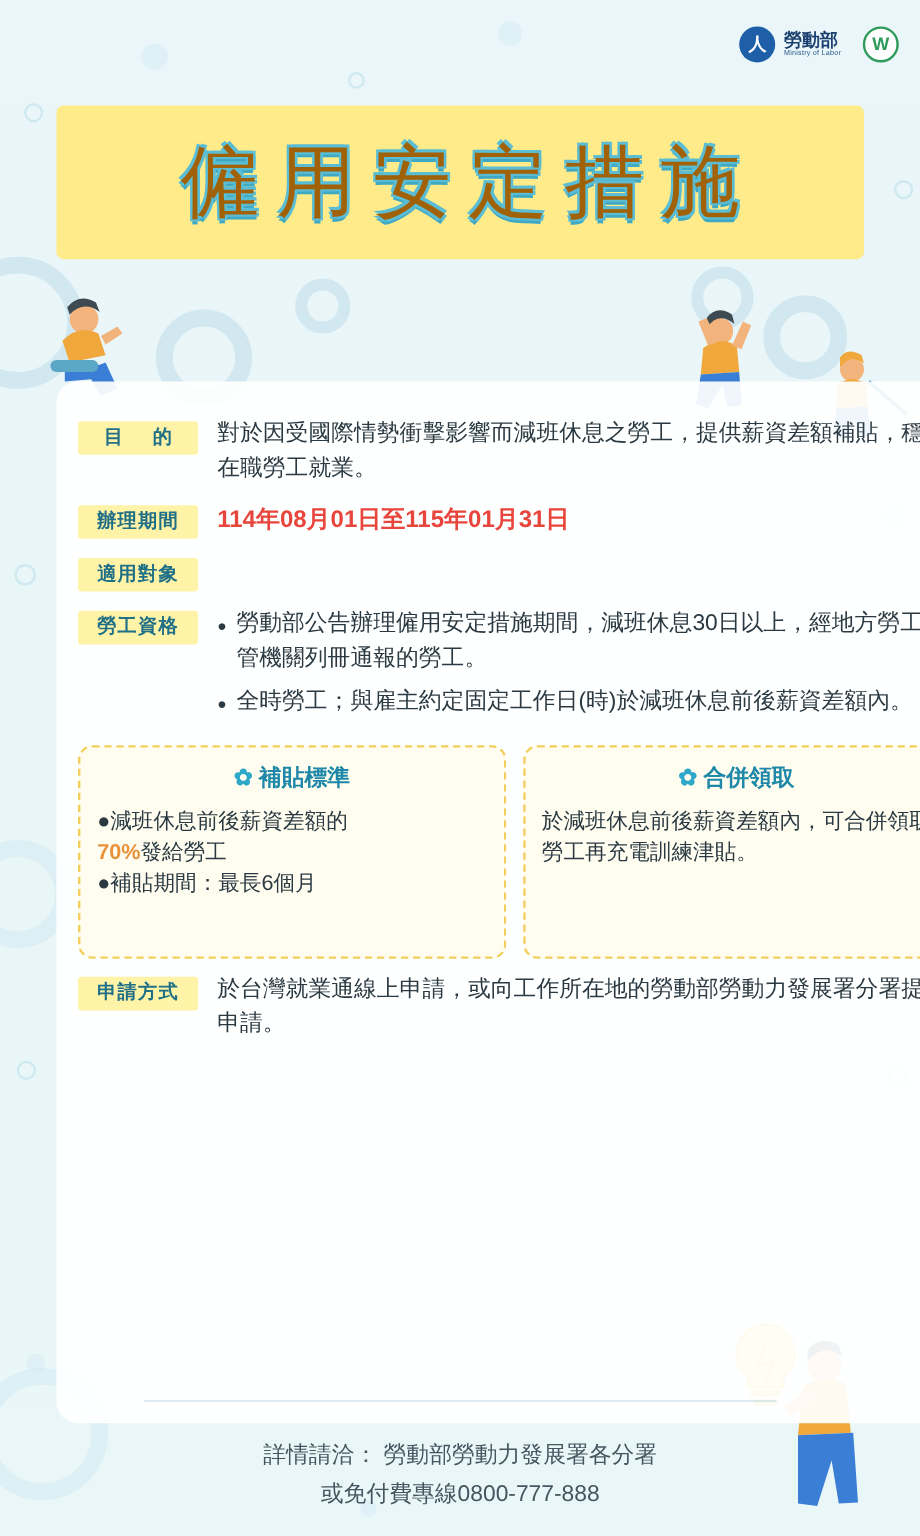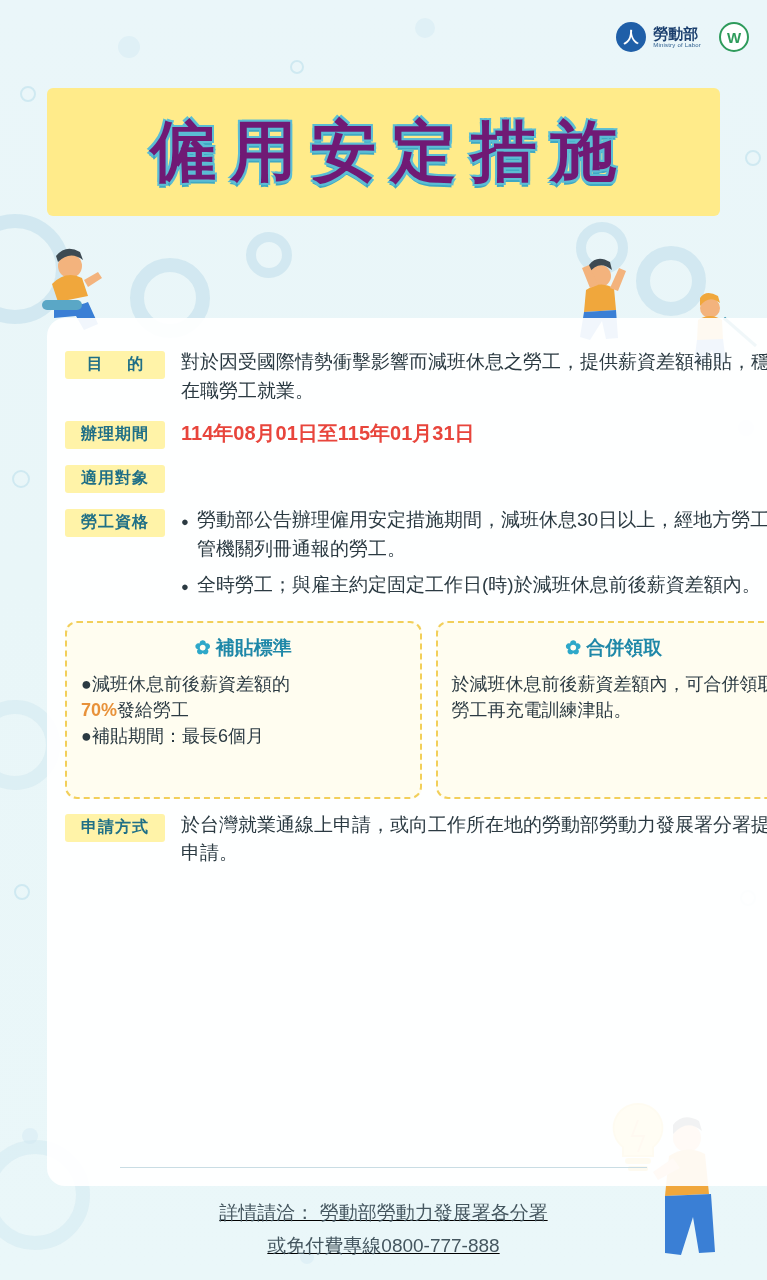--- a/index.html
+++ b/index.html
@@ -47,23 +47,23 @@
   
   .title-wrap {
     position: absolute; left: 47px; top: 88px; width: 673px; height: 128px;
     background: #ffeb8a;
     border-radius: 6px;
     display: flex; align-items: center; justify-content: center;
     z-index: 5;
   }
   .title {
     font-size: 66px;
-    font-weight: bold;
+    font-weight: normal;
     letter-spacing: 14px;
-    color: #701a75;
+    color: #a16207;
     text-shadow:
       -2px -2px 0 #5bbdd4, 2px -2px 0 #5bbdd4,
       -2px 2px 0 #5bbdd4, 2px 2px 0 #5bbdd4,
       0 4px 0 #3fa9c4;
     padding-left: 14px;
     white-space: nowrap;
   }
 
   
   .card {
@@ -124,21 +124,21 @@
     text-align: center; color: #1f88a8; font-size: 19px; font-weight: bold;
     margin-bottom: 10px;
   }
   .dbox-title .g { color: #2ea8c9; margin-right: 5px; }
   .dbox p { font-size: 18px; color: #2b3a42; line-height: 1.45; }
   .hl { color: #e8923a; font-weight: bold; }
 
   
   .footer {
     position: absolute; left: 0; right: 0; bottom: 18px;
-    text-align: center; z-index: 5; text-decoration: underline;
+    text-align: center; z-index: 5;
   }
   .foot-line { font-size: 19px; color: #44565f; line-height: 1.7; }
   .divider {
     position: absolute; left: 120px; right: 120px; bottom: 112px;
     border-top: 1px solid #c9dde4; z-index: 4;
   }
 
   
   .person { position: absolute; z-index: 3; }
   .bulb {

